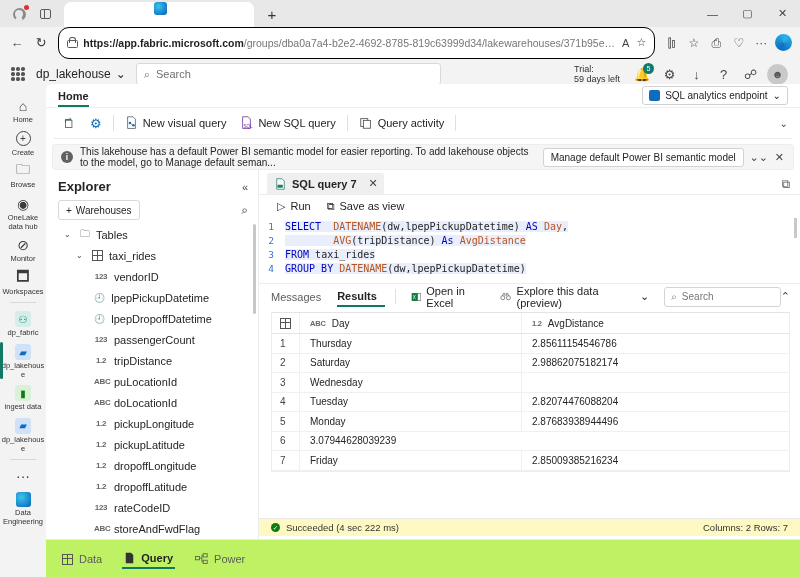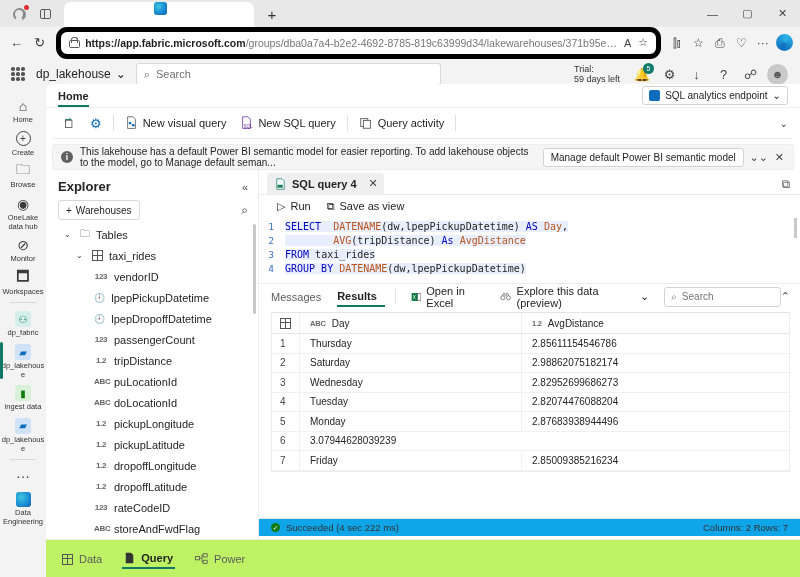--- a/index.html
+++ b/index.html
@@ -27,21 +27,21 @@
      background:radial-gradient(circle at 35% 35%, #3ec6e0 0%, #1c8fd6 50%, #0a5fa8 100%); flex:none; }
   .btab-title { font-size:11px; color:#1f1f1f; white-space:nowrap; overflow:hidden; text-overflow:ellipsis; flex:1; }
   .btab-x { width:15px; height:15px; display:flex; align-items:center; justify-content:center; color:#444; font-size:12px; }
   .newtab { width:22px; height:22px; display:flex; align-items:center; justify-content:center; color:#333; font-size:15px; margin:0 0 2px 7px; }
   .winctl { margin-left:auto; display:flex; height:27px; }
   .winctl div { width:35px; height:27px; display:flex; align-items:center; justify-content:center; color:#444; font-size:11px; }
 
   .browser-nav { background:#f3f3f3; height:31px; display:flex; align-items:center; padding:0 6px; gap:2px; }
   .navbtn { width:26px; height:25px; display:flex; align-items:center; justify-content:center; color:#3b3b3b; font-size:13px; }
   .omnibox { flex:1; height:32px; background:#fff; border-radius:11px; display:flex; align-items:center;
-     padding:0 8px; gap:7px; margin:0 4px; border:5px solid #000000; }
+     padding:0 8px; gap:7px; margin:0 4px; border:1px solid #000000; }
   .lock { width:9px; height:11px; position:relative; flex:none; }
   .lock:before { content:""; position:absolute; left:0; bottom:0; width:9px; height:6px; border:1px solid #5a5a5a; border-radius:1.5px; }
   .lock:after { content:""; position:absolute; left:2px; top:0; width:5px; height:5px; border:1px solid #5a5a5a; border-bottom:none; border-radius:3px 3px 0 0; }
   .url { font-size:10.5px; color:#767676; white-space:nowrap; overflow:hidden; flex:1; }
   .url b { color:#1f1f1f; font-weight:700; }
   .omni-ico { color:#444; font-size:11px; flex:none; }
   .ext-ico { width:24px; height:25px; display:flex; align-items:center; justify-content:center; color:#3b3b3b; font-size:12px; }
   .copilot { width:17px; height:17px; border-radius:50%;
      background:conic-gradient(from 200deg,#0f6cbd,#2bb3e8,#0f6cbd); }
 
@@ -139,21 +139,21 @@
   .grow { display:flex; height:19.5px; align-items:center; border-bottom:1px solid #f0f0f0; }
   .ghead { background:#fff; border-bottom:1px solid #e4e4e4; height:21px; font-size:10px; color:#242424; }
   .gidx { width:28px; text-align:left; padding-left:8px; color:#444; flex:none; border-right:1px solid #f0f0f0; height:100%; display:flex; align-items:center; }
   .gc1 { width:222px; padding-left:10px; flex:none; display:flex; align-items:center; gap:6px; height:100%; border-right:1px solid #f0f0f0; }
   .gc2 { flex:1; padding-left:10px; display:flex; align-items:center; gap:6px; height:100%; }
   .typ { font-size:7.5px; font-weight:700; color:#666; letter-spacing:-0.2px; }
   .gridico { width:11px; height:11px; border:1px solid #555; display:grid; grid-template-columns:1fr 1fr; grid-template-rows:1fr 1fr; }
   .gridico i { border-right:1px solid #555; border-bottom:1px solid #555; }
 
   
-  .statusbar { position:absolute; left:259px; right:0; bottom:41px; height:18px; background:#0ea5e9;
+  .statusbar { position:absolute; left:259px; right:0; bottom:41px; height:18px; background:#fef9c3;
      border-top:1px solid #e8e8e8; display:flex; align-items:center; padding:0 12px; font-size:9.5px; color:#333; }
   .ok-dot { width:9px; height:9px; border-radius:50%; background:#107c10; color:#fff; font-size:6.5px;
      display:flex; align-items:center; justify-content:center; margin-right:6px; }
   .status-right { margin-left:auto; }
 
   .bottombar { position:absolute; left:46px; right:0; bottom:0; height:38px; background:#bef264;
      border-top:1px solid #ececec; display:flex; align-items:center; padding-left:14px; gap:18px; }
   .btab2 { display:flex; align-items:center; gap:6px; font-size:11px; color:#5c5c5c; padding:4px 2px 3px; }
   .btab2.active { color:#242424; font-weight:700; border-bottom:2px solid #117865; }
 </style>
@@ -454,21 +454,21 @@
         <div class="exp-scroll"></div>
       </div>
 
       <div class="query">
         <div class="qtabs">
           <div class="qtab">
             <svg width="11" height="12" viewBox="0 0 14 16">
                 <path d="M2 1h7l3 3v11H2z" fill="#fff" stroke="#1a7f64" stroke-width="1"></path>
                 <rect x="3" y="9" width="7" height="4" fill="#1a7f64"></rect>
               </svg>
-            <span>SQL query 4</span>
+            <span>SQL query 7</span>
             <span class="qtab-x">✕</span>
           </div>
           <div class="qtab-right">⧉</div>
         </div>
 
         <div class="qtoolbar">
           <div class="qbtn">
             <span>▷</span>
             <span>Run</span>
           </div>
@@ -552,21 +552,20 @@
                 <div class="gc2">2.85611154546786</div>
               </div>
               <div class="grow">
                 <div class="gidx">2</div>
                 <div class="gc1">Saturday</div>
                 <div class="gc2">2.98862075182174</div>
               </div>
               <div class="grow">
                 <div class="gidx">3</div>
                 <div class="gc1">Wednesday</div>
-                <div class="gc2">2.82952699686273</div>
               </div>
               <div class="grow">
                 <div class="gidx">4</div>
                 <div class="gc1">Tuesday</div>
                 <div class="gc2">2.82074476088204</div>
               </div>
               <div class="grow">
                 <div class="gidx">5</div>
                 <div class="gc1">Monday</div>
                 <div class="gc2">2.87683938944496</div>

